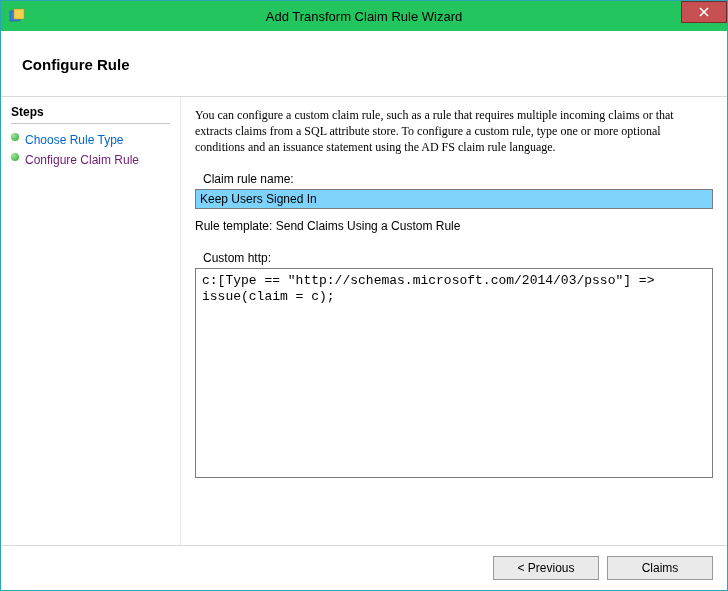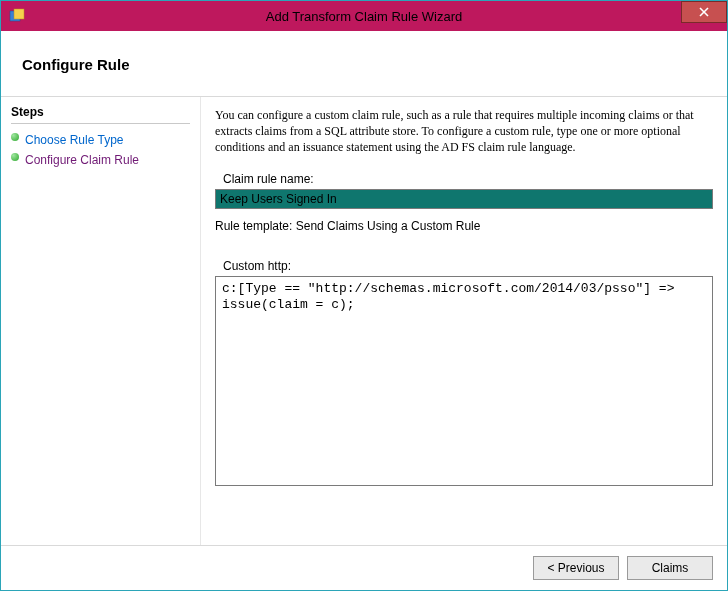--- a/index.html
+++ b/index.html
@@ -13,21 +13,21 @@
     width: 728px;
     height: 591px;
     border: 1px solid #2ba5b8;
     display: flex;
     flex-direction: column;
     background: #fff;
     position: relative;
   }
   .titlebar {
     height: 30px;
-    background: #be185d;
+    background: #22c55e;
     display: flex;
     align-items: center;
     position: relative;
   }
   .titlebar-icon {
     width: 16px; height: 16px;
     margin-left: 8px;
     display: flex; align-items: center; justify-content: center;
   }
   .titlebar-title {
@@ -65,21 +65,21 @@
     height: 1px;
     background: #d9d9d9;
     margin: 0;
   }
   .body {
     flex: 1;
     display: flex;
     min-height: 0;
   }
   .sidebar {
-    width: 200px;
+    width: 180px;
     padding: 8px 10px;
     border-right: 1px solid #e7e7e7;
     background: #fff;
   }
   .sidebar-heading {
     font-weight: 700;
     font-size: 12px;
     padding-bottom: 4px;
     border-bottom: 1px solid #c9c9c9;
     margin-bottom: 6px;
@@ -115,24 +115,24 @@
   .label {
     margin: 6px 0 3px 8px;
   }
   .text-input {
     width: 100%;
     height: 20px;
     border: 1px solid #7a7a7a;
     padding: 1px 4px;
     font-family: inherit;
     font-size: 12px;
-    background: #0f766e;
+    background: #7dd3fc;
   }
   .template-line {
-    margin: 10px 0 20px 0;
+    margin: 10px 0 12px 0;
   }
   .custom-rule-wrap {
     flex: 1;
     display: flex;
     min-height: 0;
   }
   .custom-rule {
     width: 100%;
     height: 210px;
     border: 1px solid #7a7a7a;
@@ -146,21 +146,21 @@
   }
   .footer {
     border-top: 1px solid #d9d9d9;
     padding: 10px 14px;
     display: flex;
     justify-content: flex-end;
     gap: 8px;
     background: #fff;
   }
   .btn {
-    width: 86px;
+    width: 106px;
     height: 24px;
     background: #eaeaea;
     border: 1px solid #9a9a9a;
     font-family: inherit;
     font-size: 12px;
     cursor: pointer;
   }
 </style>
 </head>
 <body>

